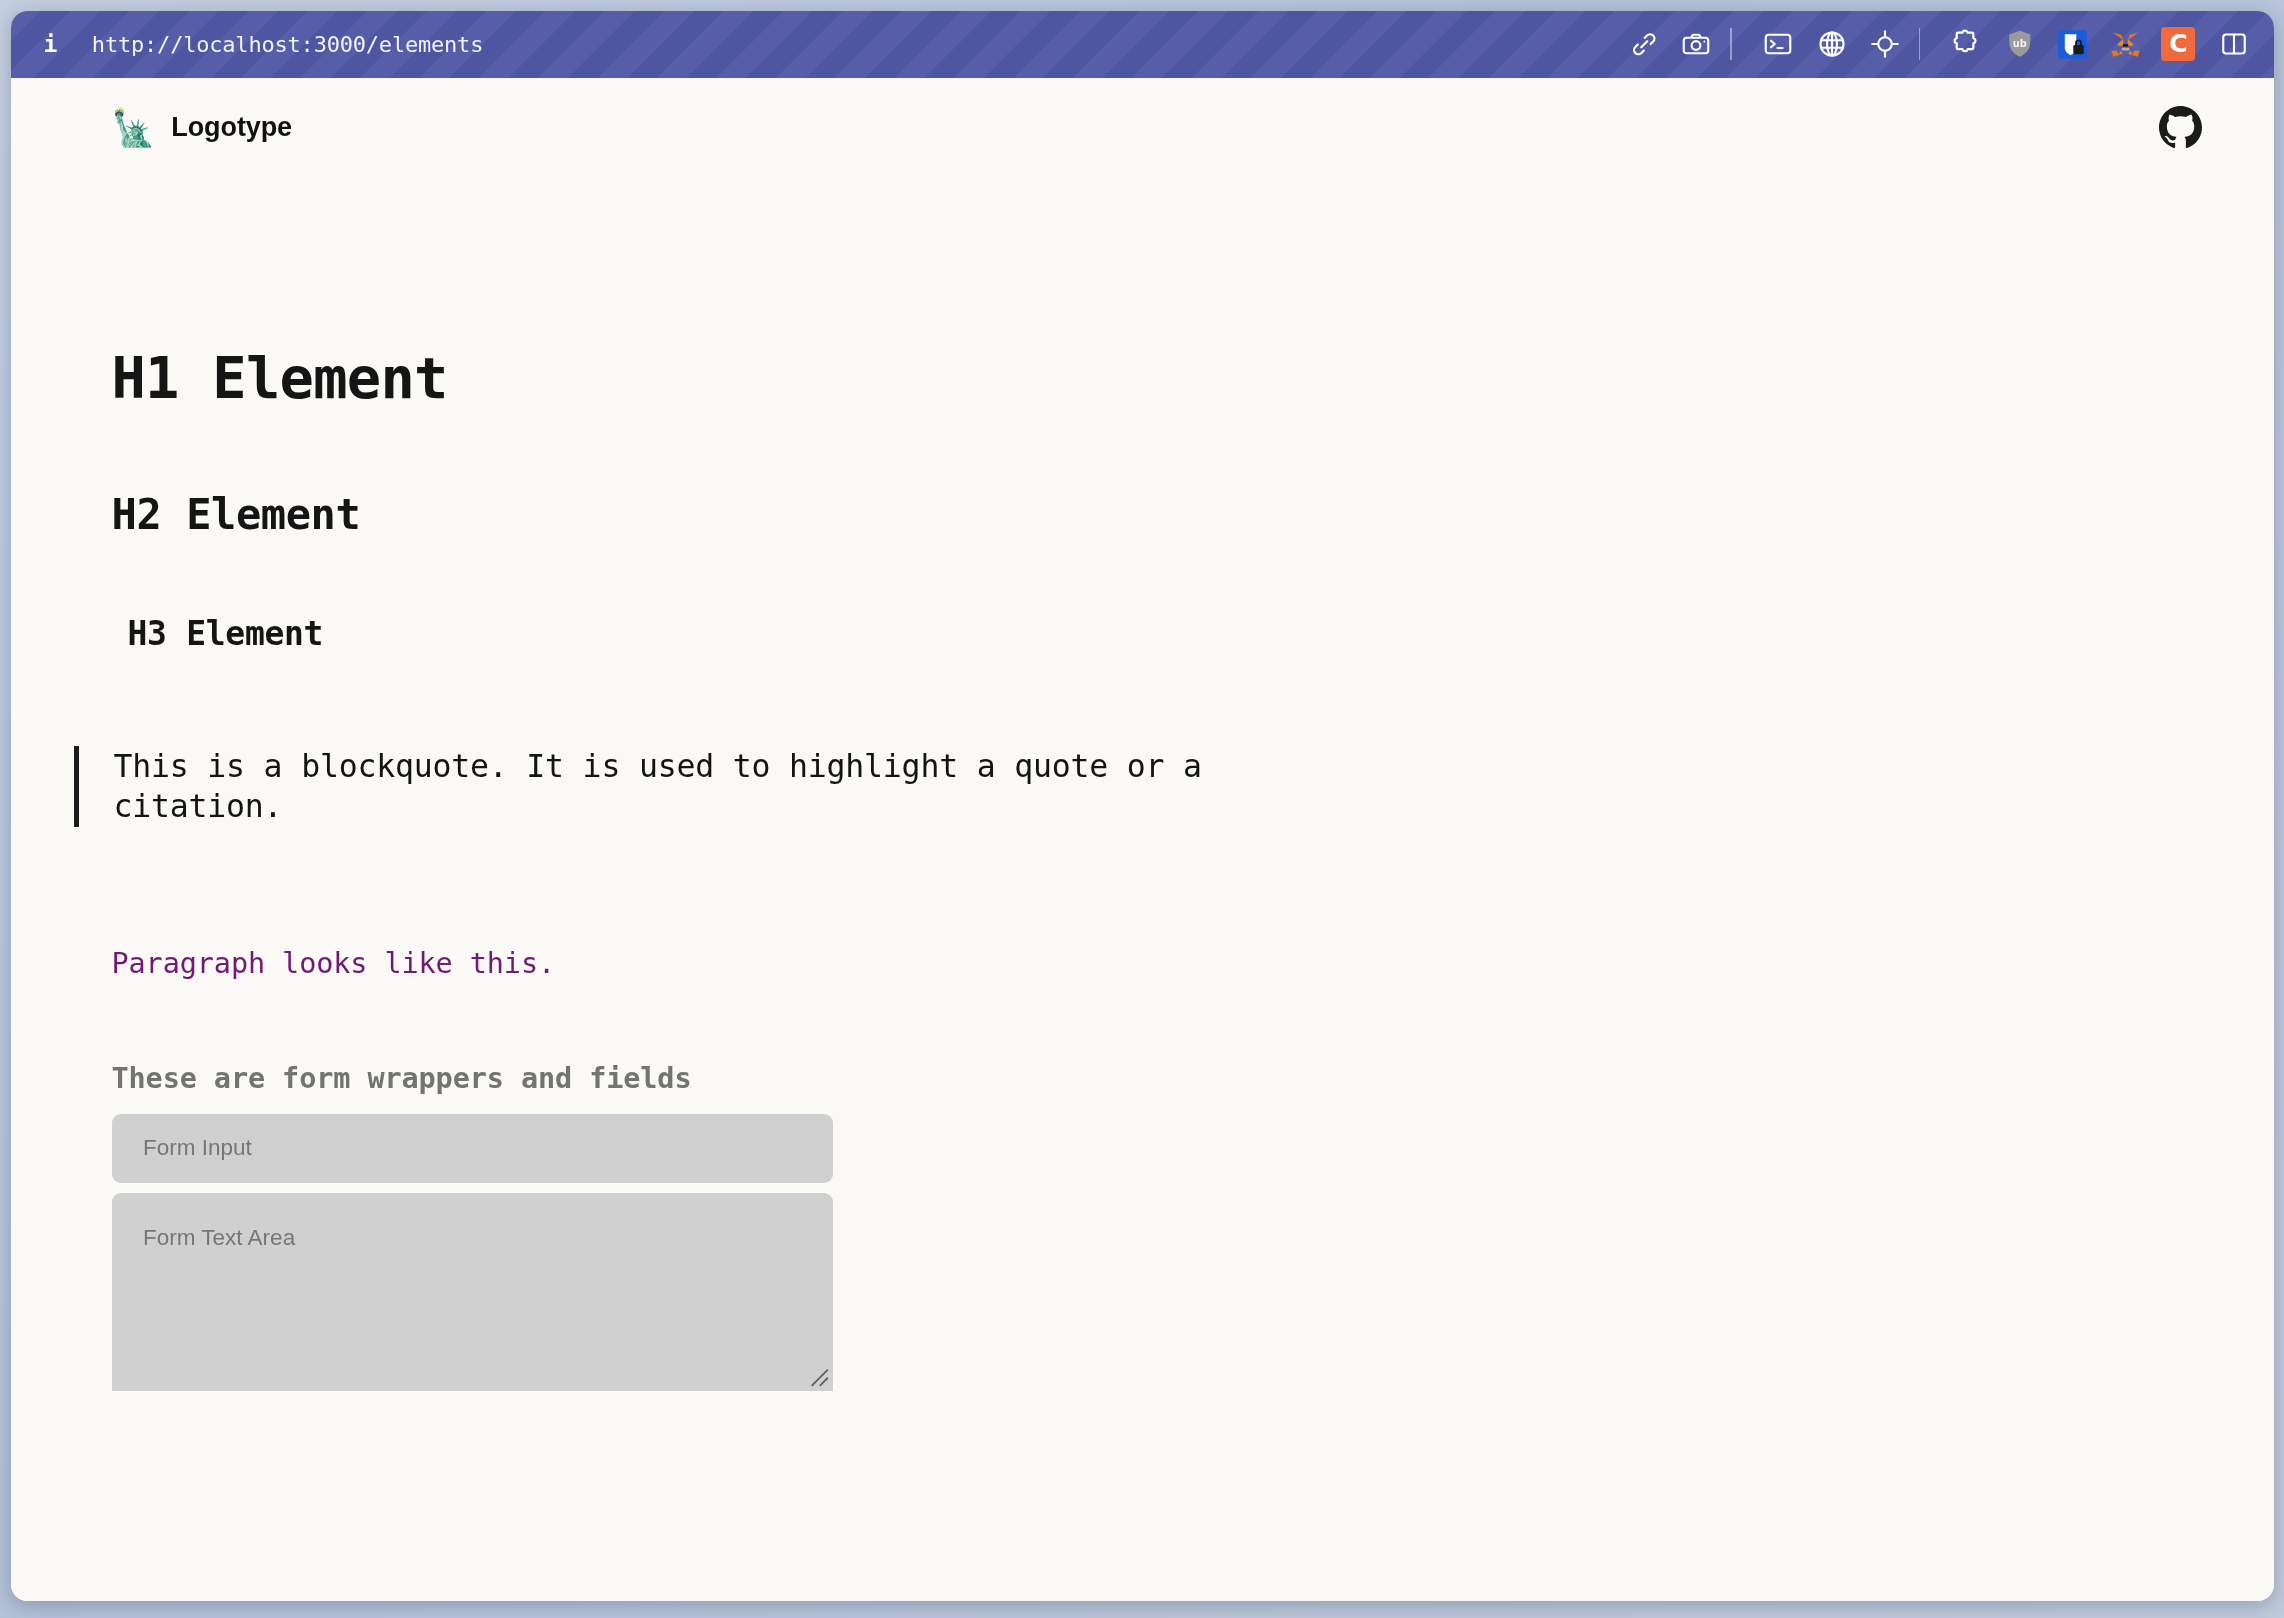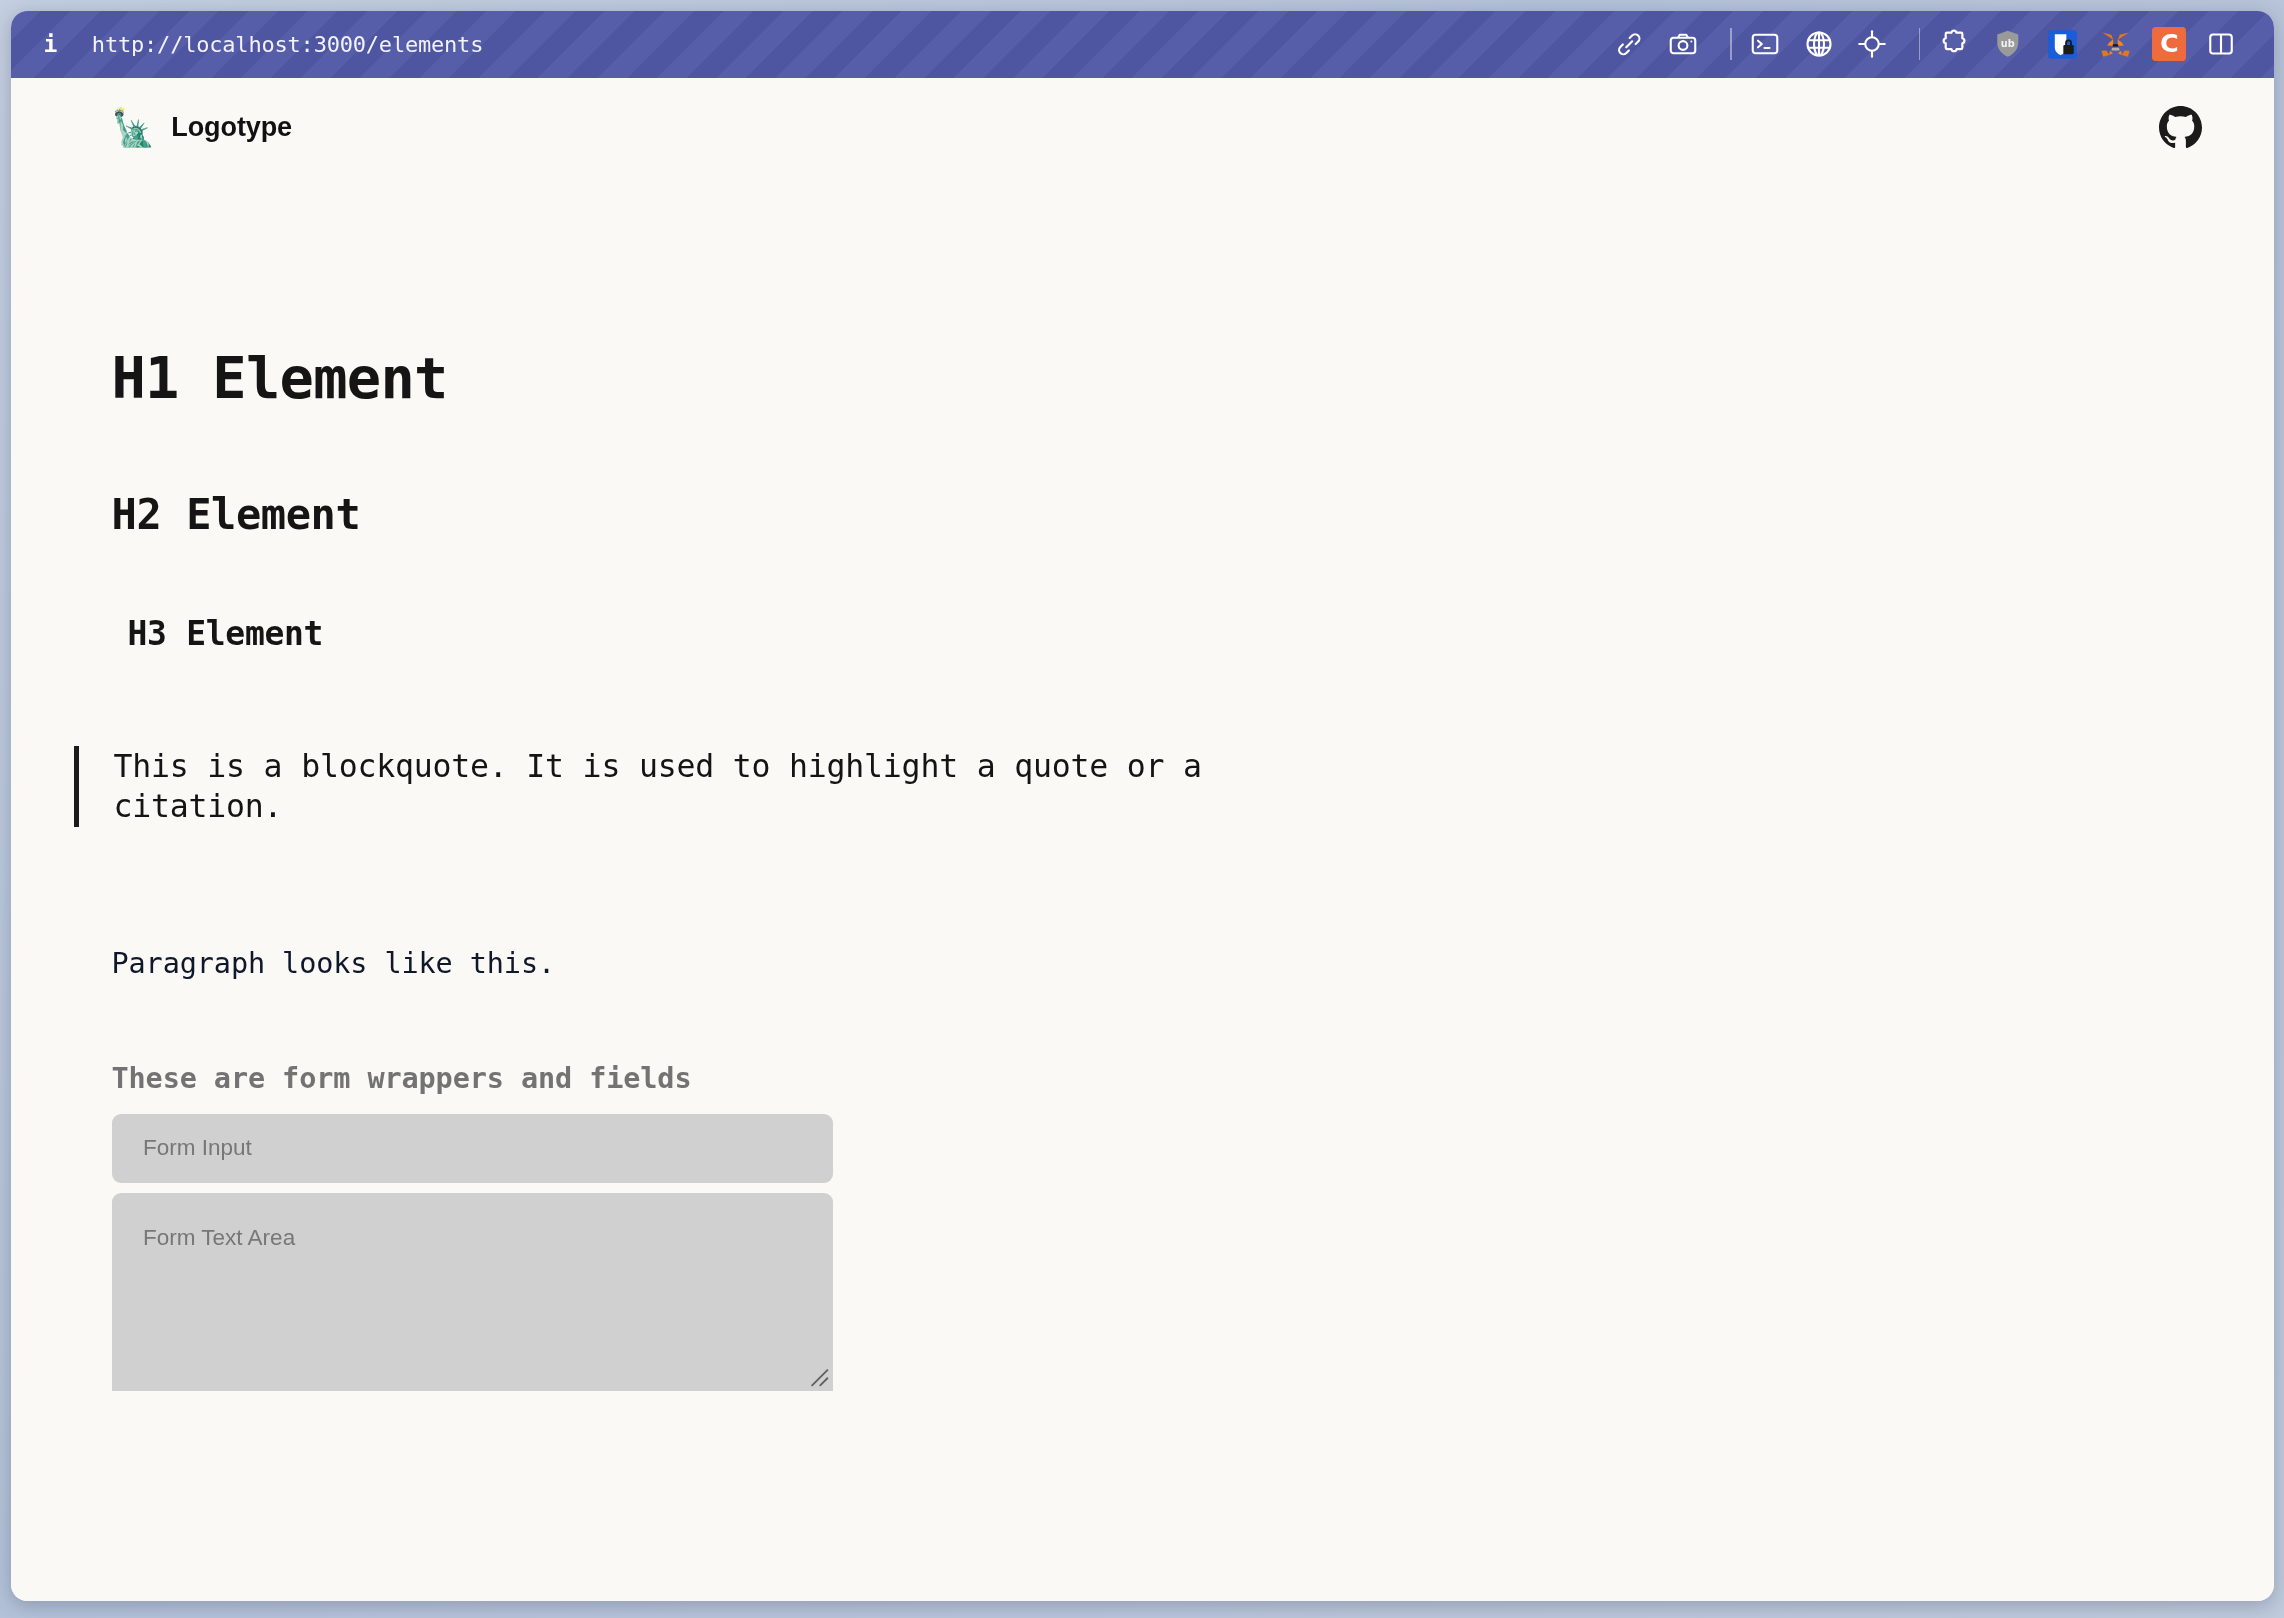--- a/index.html
+++ b/index.html
@@ -76,21 +76,21 @@
     display: flex;
     align-items: center;
     gap: 0;
   }
 
   .tb-icon {
     width: 43px;
     height: 43px;
     display: flex;
     align-items: center;
-    justify-content: flex-start;
+    justify-content: flex-end;
     margin: 0 5.2px;
   }
   .tb-icon svg { display: block; }
 
   .tb-sep {
     width: 1.5px;
     height: 31.5px;
     background: rgba(255,255,255,0.42);
     margin: 0 13.5px;
   }
@@ -194,21 +194,21 @@
     font-weight: 400;
     color: #141414;
     line-height: 1.28;
     letter-spacing: -0.2px;
   }
 
   .paragraph-text {
     font-family: "DejaVu Sans Mono", monospace;
     font-size: 28.5px;
     font-weight: 400;
-    color: #0f172a;
+    color: #701a75;
     letter-spacing: -0.1px;
     margin-top: 120px;
   }
 
   .form-heading {
     font-family: "DejaVu Sans Mono", monospace;
     font-size: 28.5px;
     font-weight: 700;
     color: #737373;
     letter-spacing: -0.1px;

